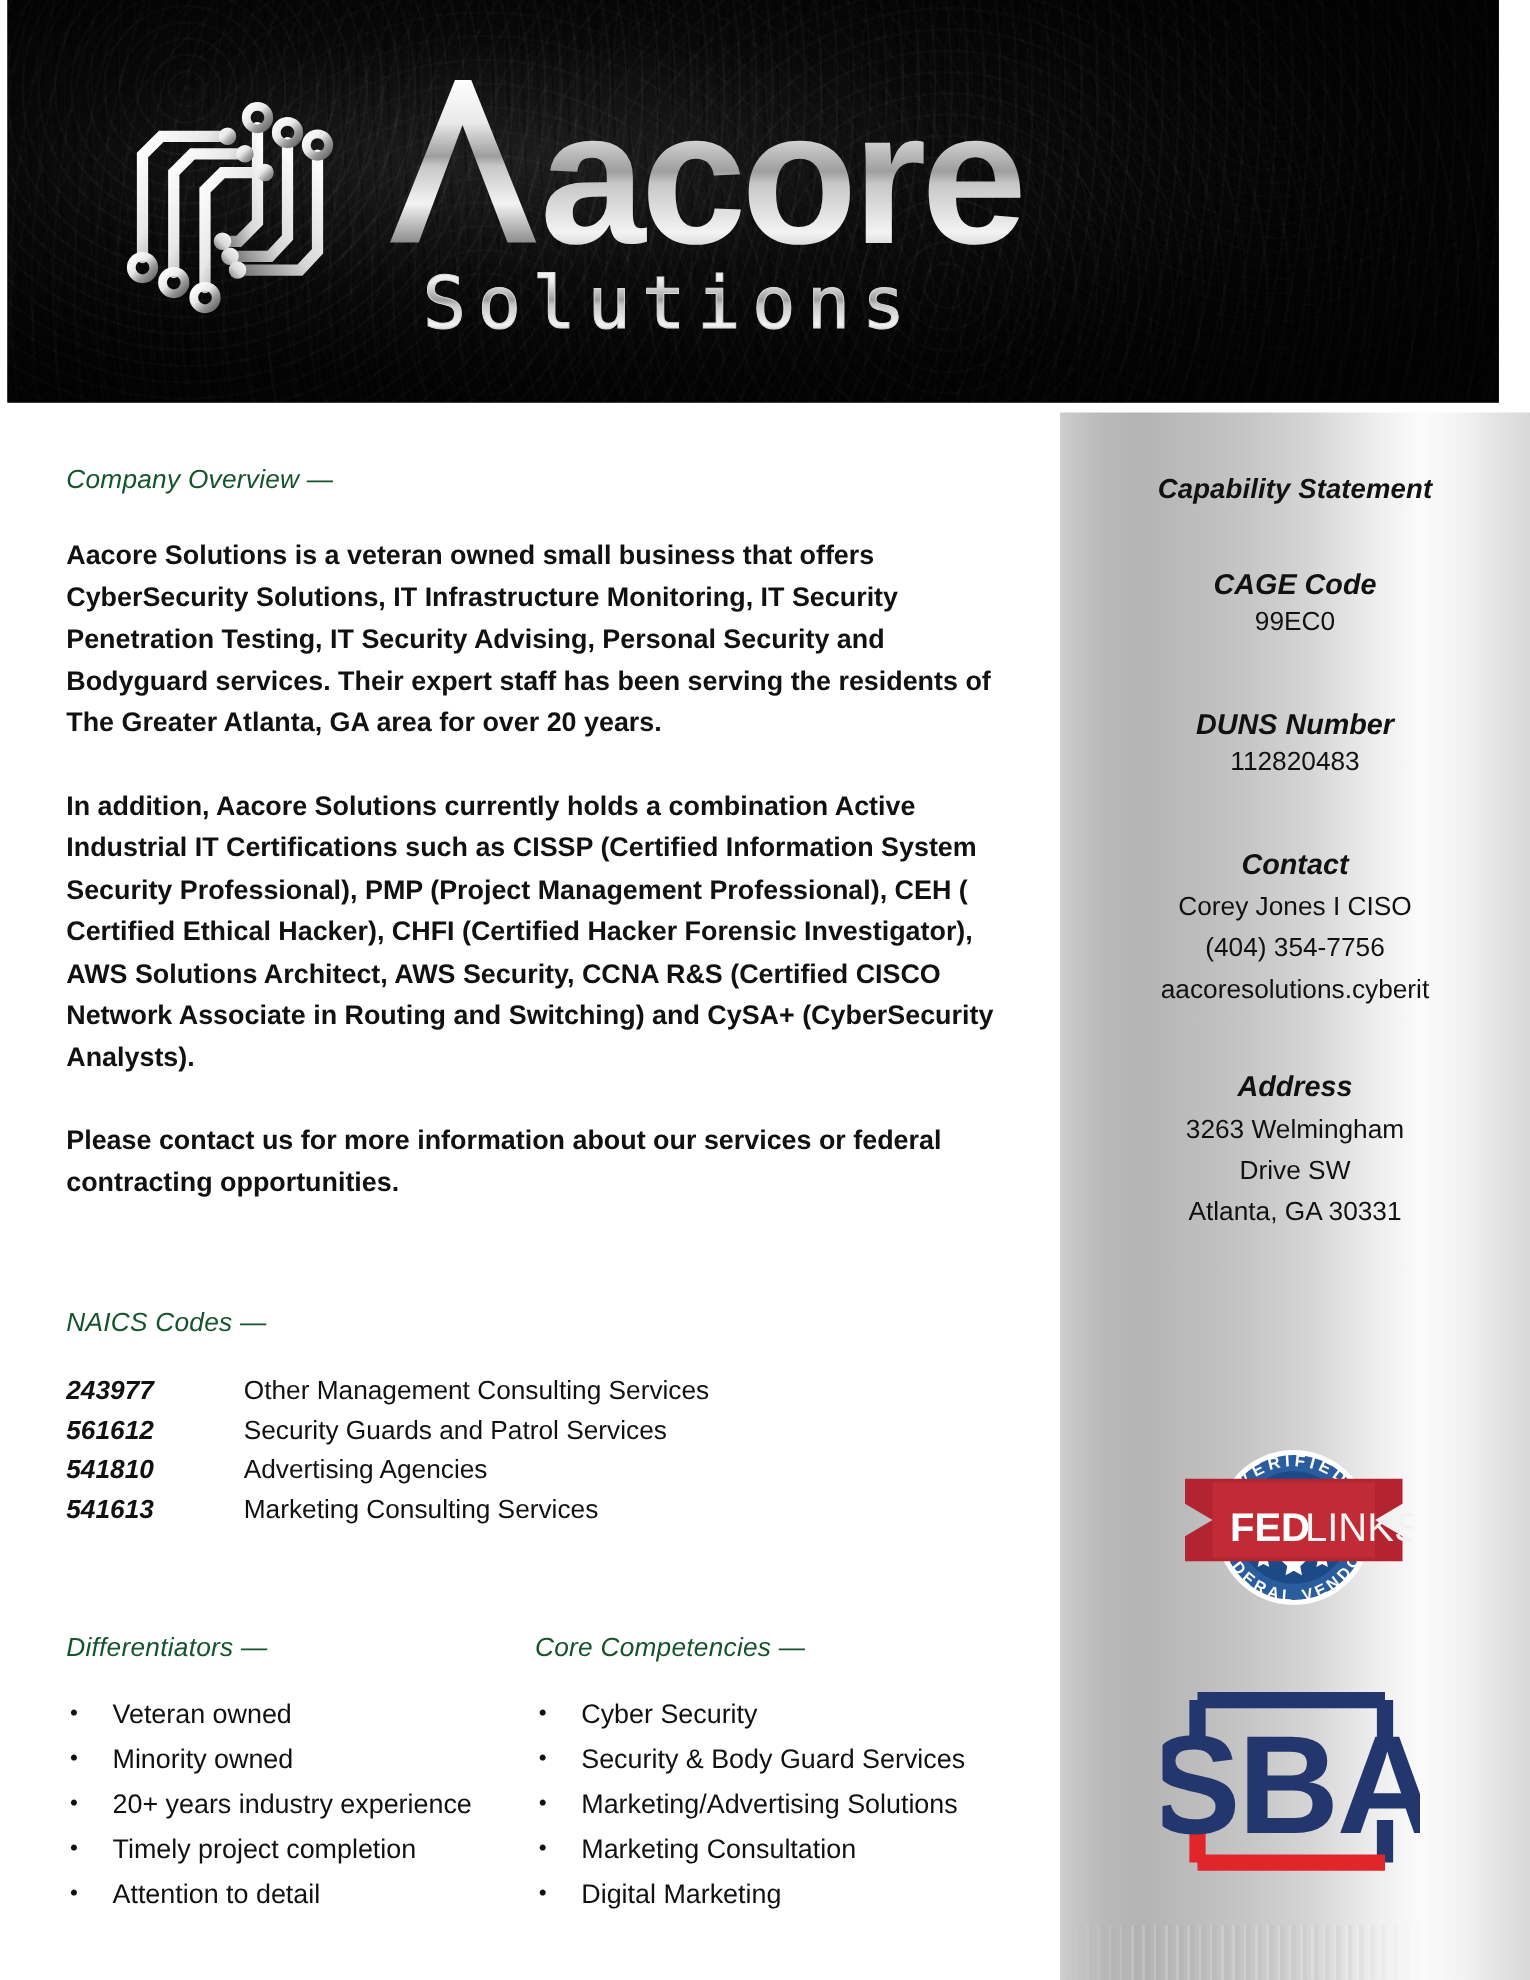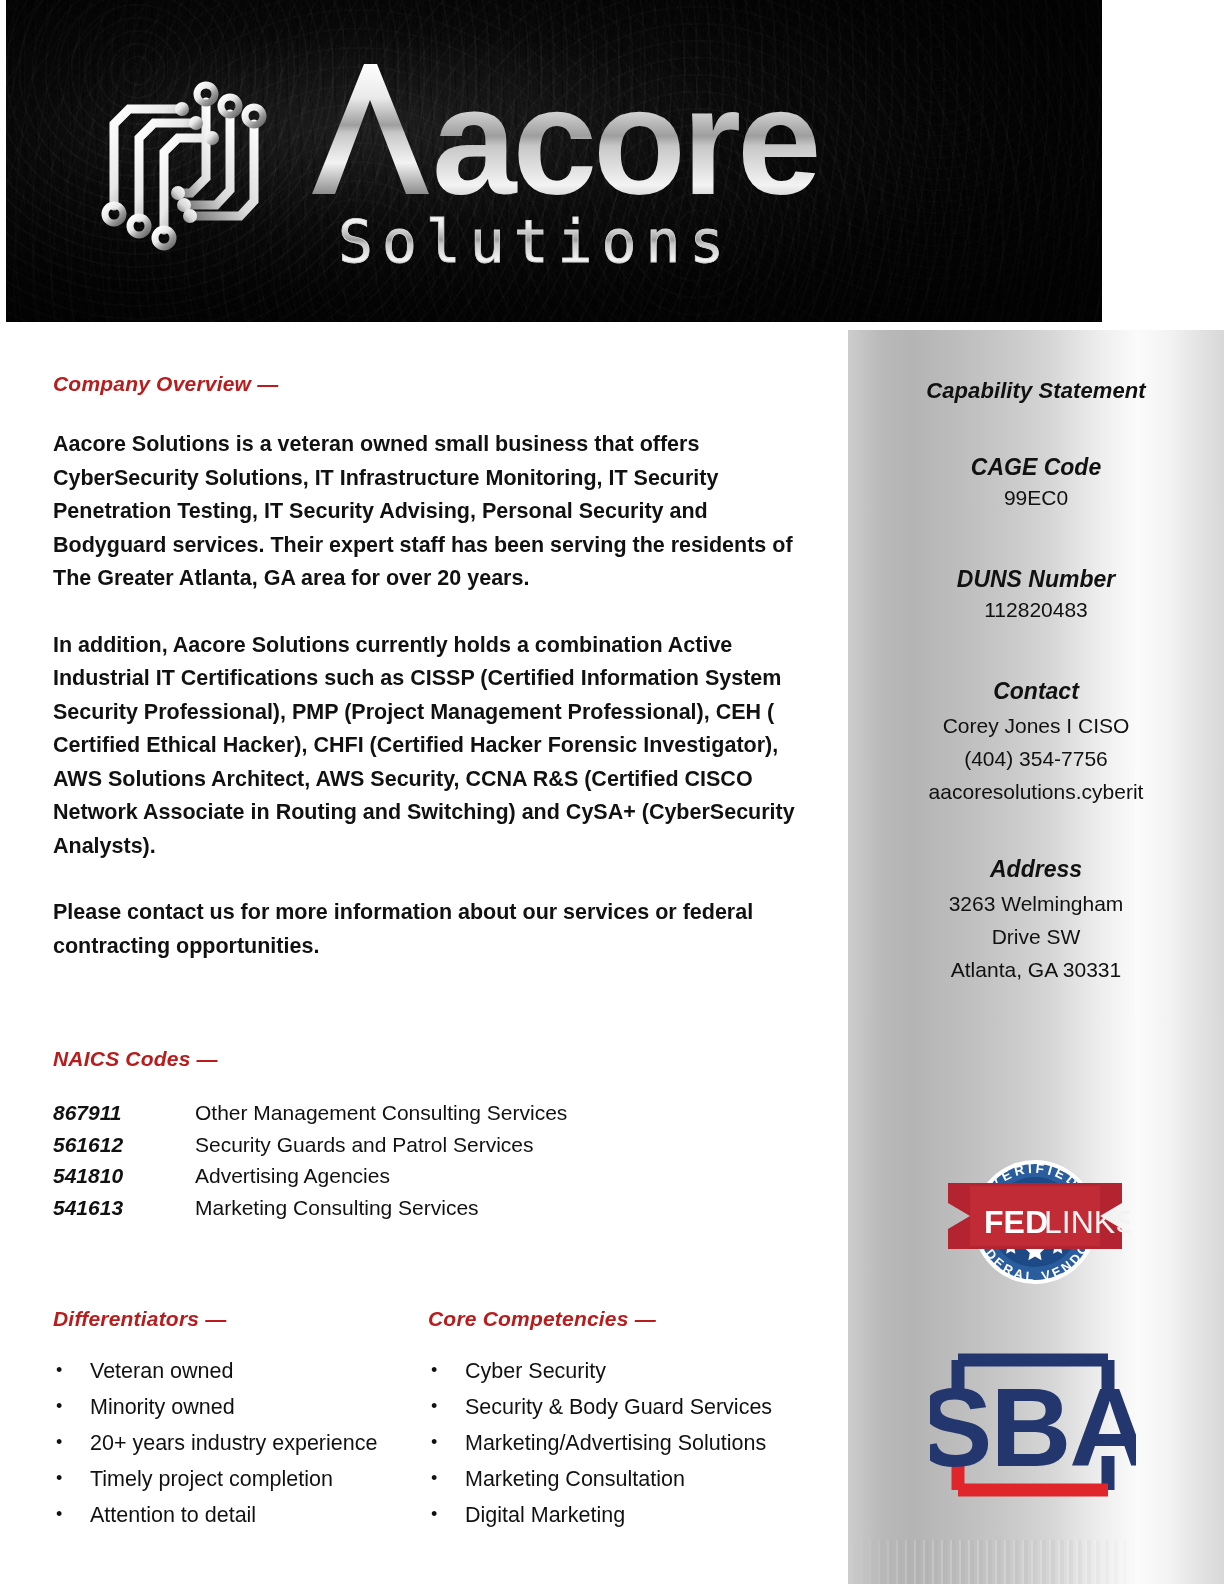--- a/index.html
+++ b/index.html
@@ -17,21 +17,21 @@
     height: 1584px;
     overflow: hidden;
     background: #ffffff;
   }
 
   
   #header-banner {
     position: absolute;
     left: 6px;
     top: 0px;
-    width: 1096px;
+    width: 1193px;
     height: 322px;
     overflow: hidden;
     background:
       radial-gradient(ellipse 60% 55% at 34% 40%, #1d1d1d 0%, #0a0a0a 55%, #050505 100%),
       #070707;
     padding-left: 28px;
   }
   
   #leather-grain {
     position: absolute;
@@ -144,23 +144,23 @@
   
   #content {
     position: absolute;
     left: 53px;
     top: 372px;
     width: 760px;
   }
 
   .sec-heading {
     font-size: 21px;
-    font-weight: bold;
+    font-weight: normal;
     font-style: italic;
-    color: #b91c1c;
+    color: #14532d;
     letter-spacing: 0.2px;
   }
 
   .body-par {
     font-size: 21.5px;
     line-height: 33.5px;
     color: #111111;
     font-weight: bold;
   }
 
@@ -381,21 +381,21 @@
 
     <div class="body-par" style="margin-top:33px;">In addition, Aacore Solutions currently holds a combination Active Industrial IT Certifications such as CISSP (Certified Information System Security Professional), PMP (Project Management Professional), CEH ( Certified Ethical Hacker), CHFI (Certified Hacker Forensic Investigator), AWS Solutions Architect, AWS Security, CCNA R&amp;S (Certified CISCO Network Associate in Routing and Switching) and CySA+ (CyberSecurity Analysts).</div>
 
     <div class="body-par" style="margin-top:33px;">Please contact us for more information about our services or federal contracting opportunities.</div>
 
     <div class="sec-heading" style="margin-top:84px;">NAICS Codes  —</div>
 
     <table id="naics-table" style="margin-top:26px;">
       <tbody>
         <tr>
-          <td class="naics-code">867911</td>
+          <td class="naics-code">243977</td>
           <td>Other Management Consulting Services</td>
         </tr>
         <tr>
           <td class="naics-code">561612</td>
           <td>Security Guards and Patrol Services</td>
         </tr>
         <tr>
           <td class="naics-code">541810</td>
           <td>Advertising Agencies</td>
         </tr>

